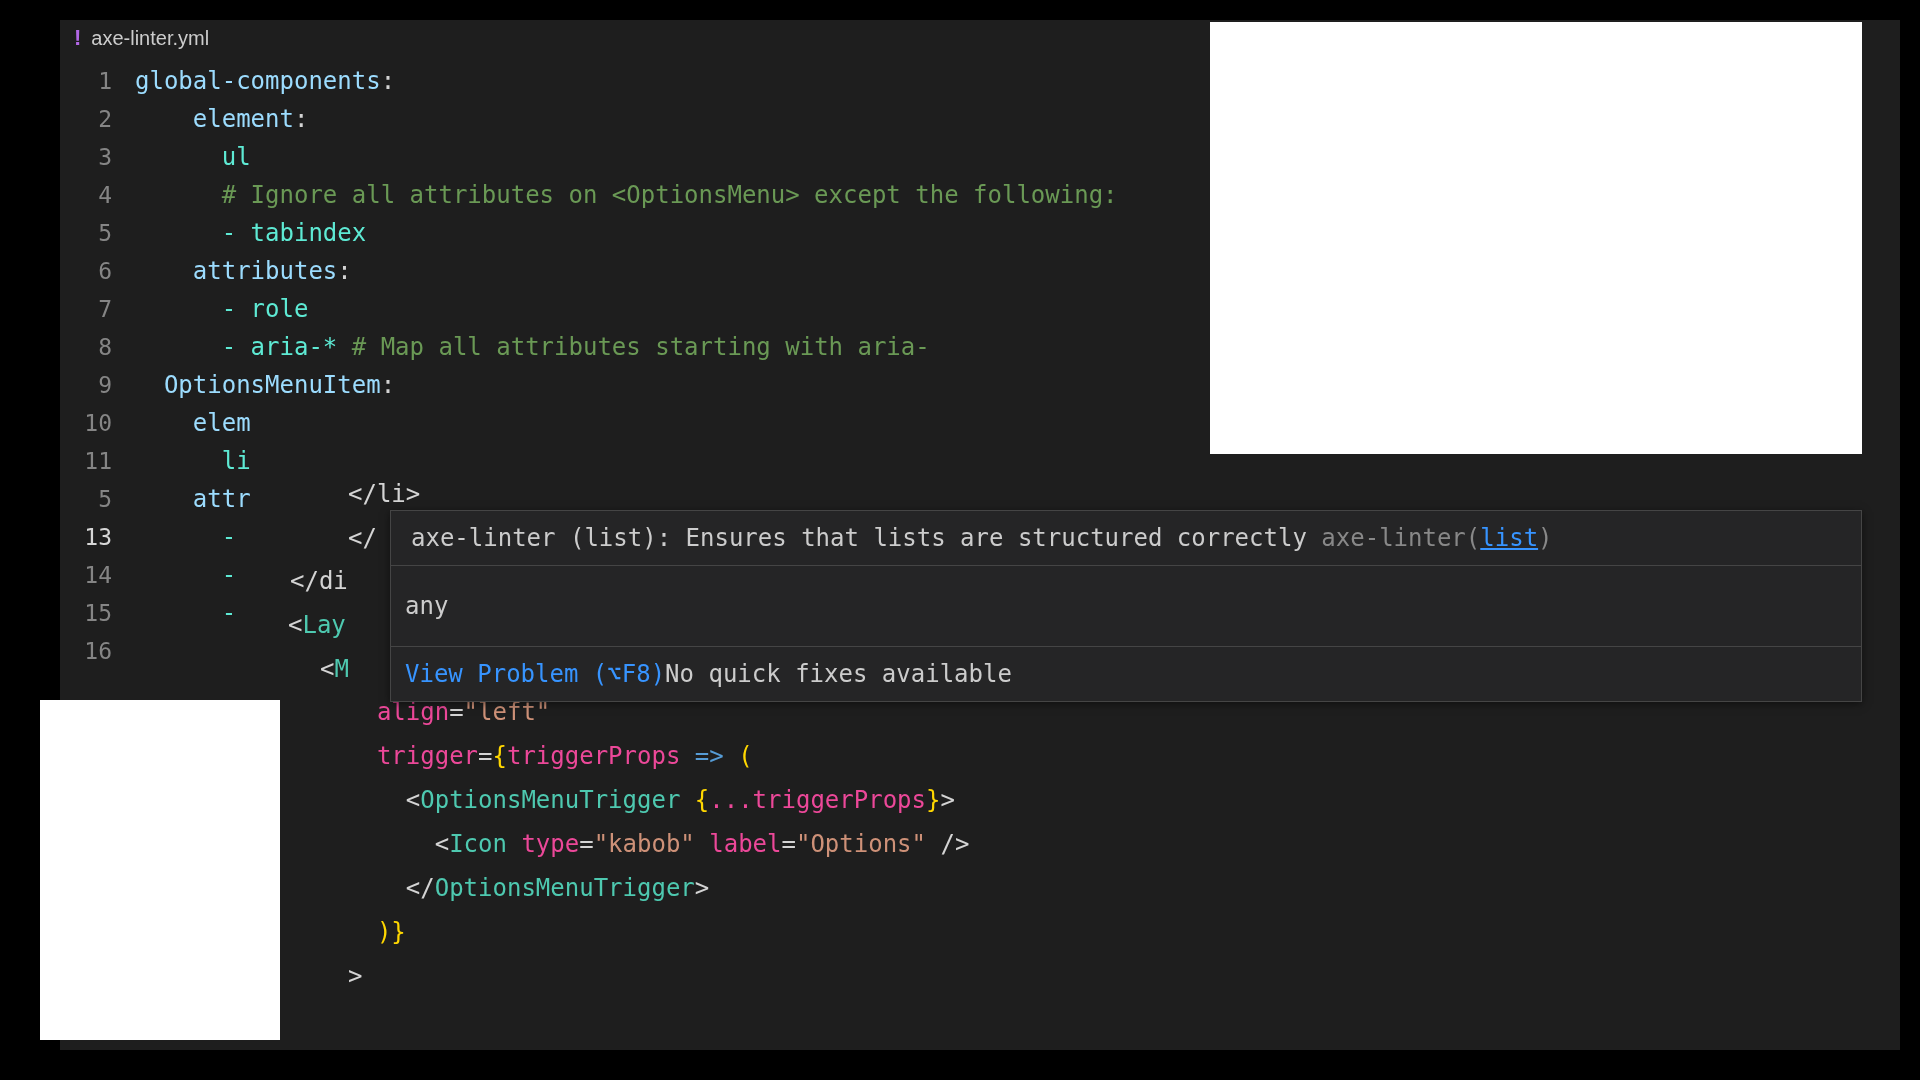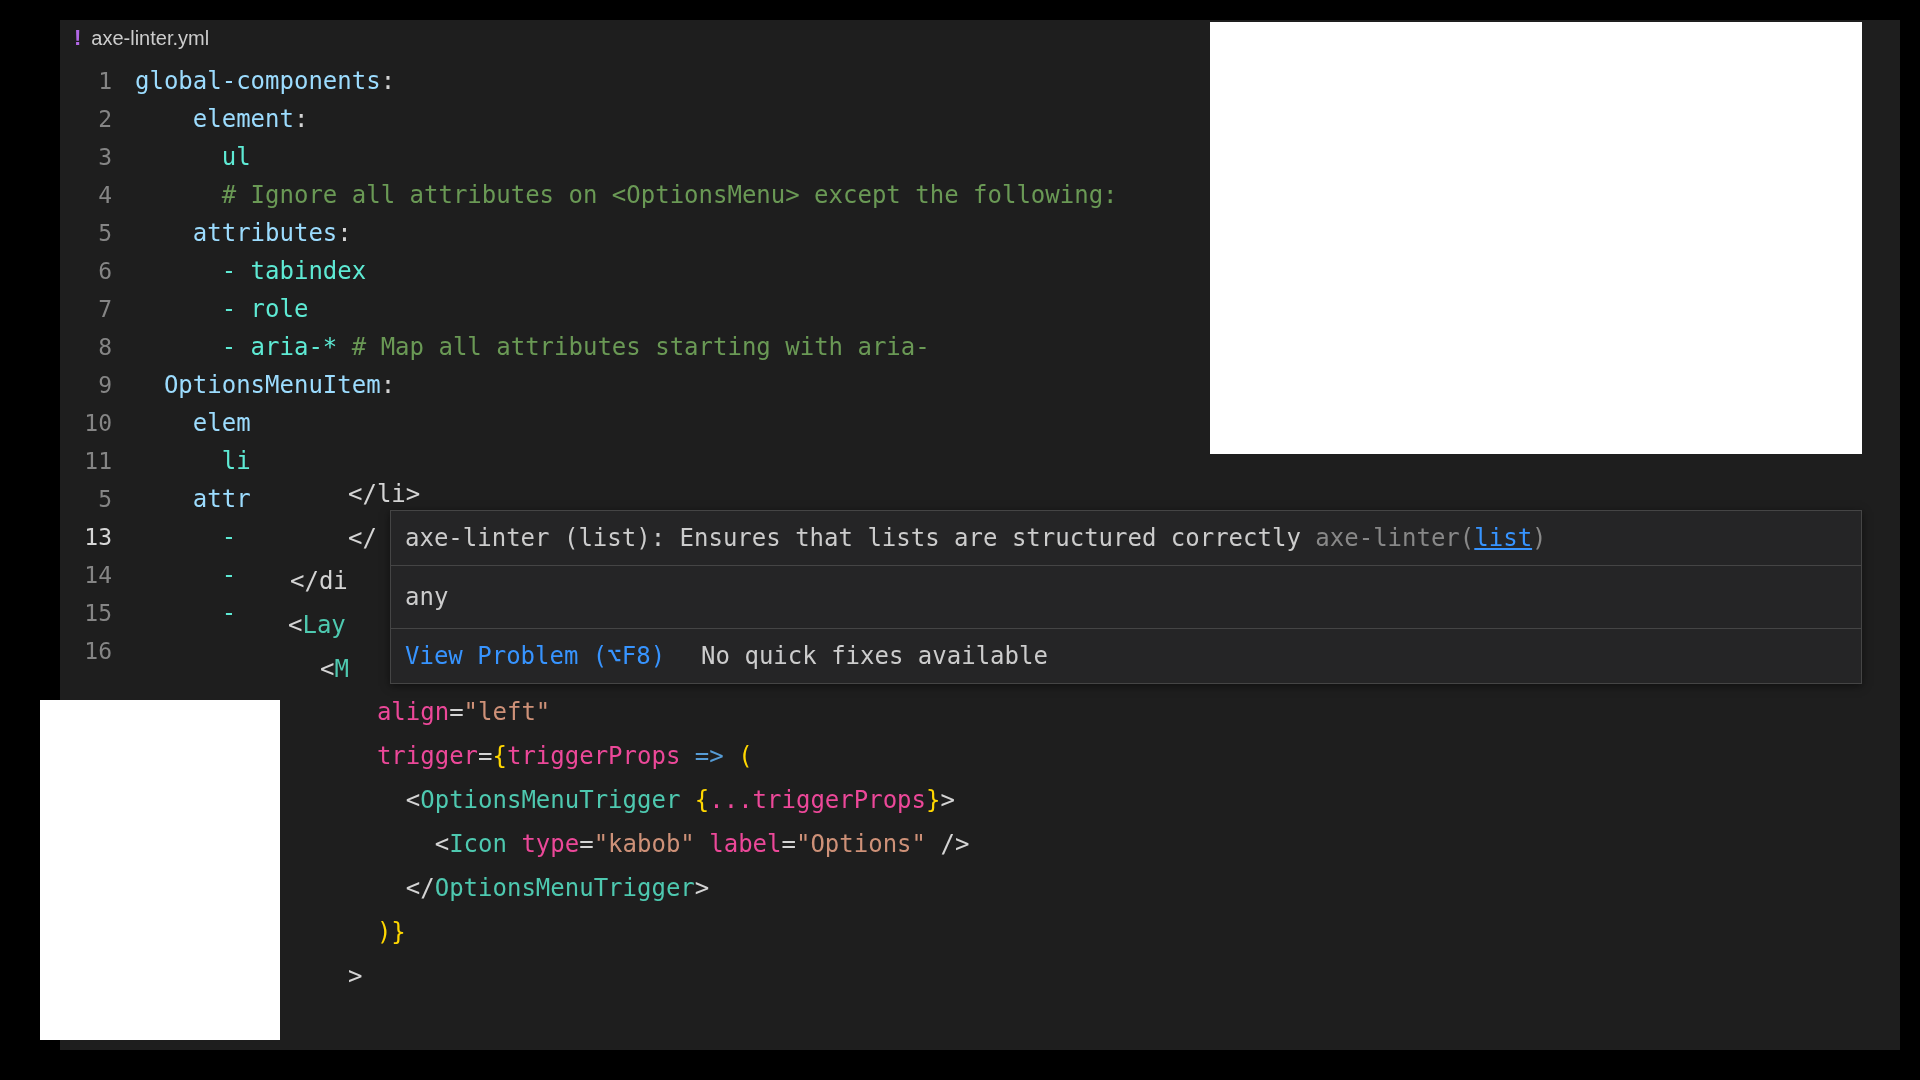--- a/index.html
+++ b/index.html
@@ -16,25 +16,25 @@
 .tok-str{color:#5eead4}
 .tok-comment{color:#6a9955}
 .tok-punct{color:#d4d4d4}
 .tok-tag{color:#4ec9b0}
 .tok-attr{color:#ec4899}
 .tok-val{color:#ce9178}
 .tok-brace{color:#d4d4d4}
 .tok-func-arrow{color:#569cd6}
 .tok-brackets{color:#ffd700}
 .hover-popup{position:absolute;left:330px;top:490px;width:1470px;background:#252526;border:1px solid #454545;font-size:24px;box-shadow:0 2px 8px rgba(0,0,0,0.5)}
-.hover-popup .msg{padding:8px 14px;color:#ccc}
+.hover-popup .msg{padding:8px 20px;color:#ccc}
 .hover-popup .msg .src{color:#888}
 .hover-popup .msg .lnk{color:#3794ff;text-decoration:underline;cursor:pointer}
-.hover-popup .type-line{padding:12px 14px;border-top:1px solid #454545;border-bottom:1px solid #454545;color:#ccc}
-.hover-popup .actions{padding:8px 14px;display:flex;gap:36px}
+.hover-popup .type-line{padding:21px 14px;border-top:1px solid #454545;border-bottom:1px solid #454545;color:#ccc}
+.hover-popup .actions{padding:8px 14px;display:flex;}
 .hover-popup .actions .view{color:#3794ff;cursor:pointer}
 .hover-popup .actions .noquick{color:#ccc}
 .secondary-code{position:absolute;left:288px;top:452px;font-size:24px;line-height:44px}
 .secondary-code .line{white-space:pre}
 .err-underline{text-decoration:wavy underline #f48771;text-decoration-thickness:2px}
 .white-block-a{position:absolute;left:1210px;top:22px;width:652px;height:432px;background:#fff}
 .white-block-b{position:absolute;left:40px;top:700px;width:240px;height:340px;background:#fff}
 </style>
 </head>
 <body>
@@ -65,22 +65,22 @@
     <div>14</div>
     <div>15</div>
     <div>16</div>
   </div>
 
   <div class="code-area">
 <pre><span class="tok-key">global-components</span><span class="tok-punct">:</span></pre>
 <pre>    <span class="tok-key">element</span><span class="tok-punct">:</span></pre>
 <pre>      <span class="tok-str">ul</span></pre>
 <pre>      <span class="tok-comment"># Ignore all attributes on &lt;OptionsMenu&gt; except the following:</span></pre>
+<pre>      <span class="tok-str">- tabindex</span></pre>
 <pre>    <span class="tok-key">attributes</span><span class="tok-punct">:</span></pre>
-<pre>      <span class="tok-str">- tabindex</span></pre>
 <pre>      <span class="tok-str">- role</span></pre>
 <pre>      <span class="tok-str">- aria-*</span> <span class="tok-comment"># Map all attributes starting with aria-</span></pre>
 <pre>  <span class="tok-key">OptionsMenuItem</span><span class="tok-punct">:</span></pre>
 <pre>    <span class="tok-key">elem</span></pre>
 <pre>      <span class="tok-str">li</span></pre>
 <pre>    <span class="tok-key">attr</span></pre>
 <pre>      <span class="tok-str">-</span></pre>
 <pre>      <span class="tok-str">-</span></pre>
 <pre>      <span class="tok-str">-</span></pre>
   </div>

